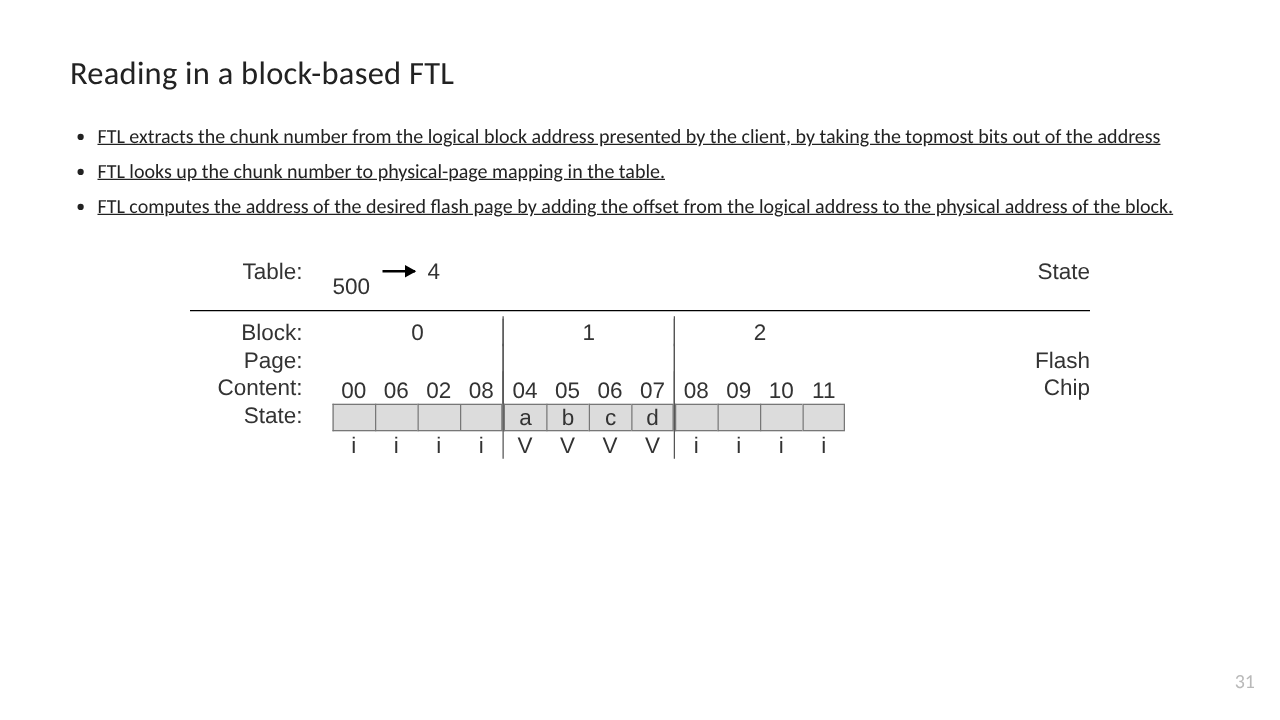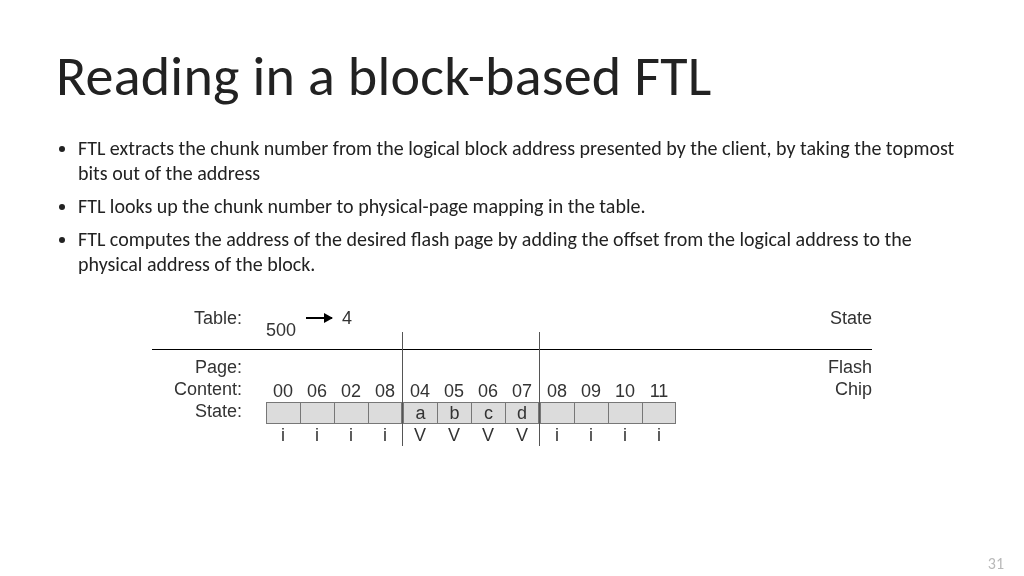--- a/index.html
+++ b/index.html
@@ -11,30 +11,31 @@
     position: relative;
   }
   .slide {
     box-sizing: border-box;
     width: 1024px; height: 576px;
     padding: 42px 56px 24px 56px;
     position: relative;
   }
   h1.title {
     margin: 0 0 26px 0;
-    font-size: 56px;
+    font-size: 26px;
     font-weight: 400;
     letter-spacing: 0.2px;
   }
   ul.bullets {
     margin: 0 0 18px 0;
     padding: 0 0 0 22px;
     list-style: disc;
-    font-size: 20px;
+    font-size: 16px;
     line-height: 1.25;
+    text-decoration: underline;
   }
   ul.bullets > li { margin-bottom: 8px; }
 
   
   .diagram-wrapper {
     margin: 4px auto 0 auto;
     width: 720px;
     font-family: Arial, "Helvetica Neue", sans-serif;
     font-size: 18px;
     color: #333;
@@ -110,21 +111,21 @@
     height: 22px;
     line-height: 20px;
   }
   .contents .cell:last-child { border-right: 1px solid #777; }
 
   .row { display: flex; align-items: center; height: 22px; }
 
   .page-num {
     position: absolute;
     right: 20px;
-    bottom: 3px;
+    bottom: 21px;
     color: #b9b9b9;
     font-size: 16px;
   }
 </style>
 </head>
 <body>
 
 <div class="slide">
   <h1 class="title">Reading in a block-based FTL</h1>
 
@@ -139,20 +140,35 @@
     <div class="mem-row">
       <span class="rowlabel">Table:</span>
       <span style="padding-right:6px;margin-top:25px;">500</span>
       <span class="arrow" style="width:26px;"></span>
       <span style="padding-left:6px;">4</span>
       <span class="right-caption">State</span>
     </div>
 
     <div class="divider"></div>
 
+    <div class="row">
+      <span class="rowlabel">Block:</span>
+      <div class="grid">
+        <div class="blk">
+            <div class="blk-head" style="width:136px;">0</div>
+          </div>
+        <div class="blk">
+            <div class="blk-head" style="width:136px;">1</div>
+          </div>
+        <div class="blk">
+            <div class="blk-head" style="width:136px;">2</div>
+          </div>
+      </div>
+      <span class="right-caption" style="visibility:hidden;">Flash</span>
+    </div>
 
     <div class="row">
       <span class="rowlabel">Page:</span>
       <div class="grid">
         <div class="blk">
             <div class="pages">
           <div class="cell">00</div>
           <div class="cell">06</div>
           <div class="cell">02</div>
           <div class="cell">08</div>

